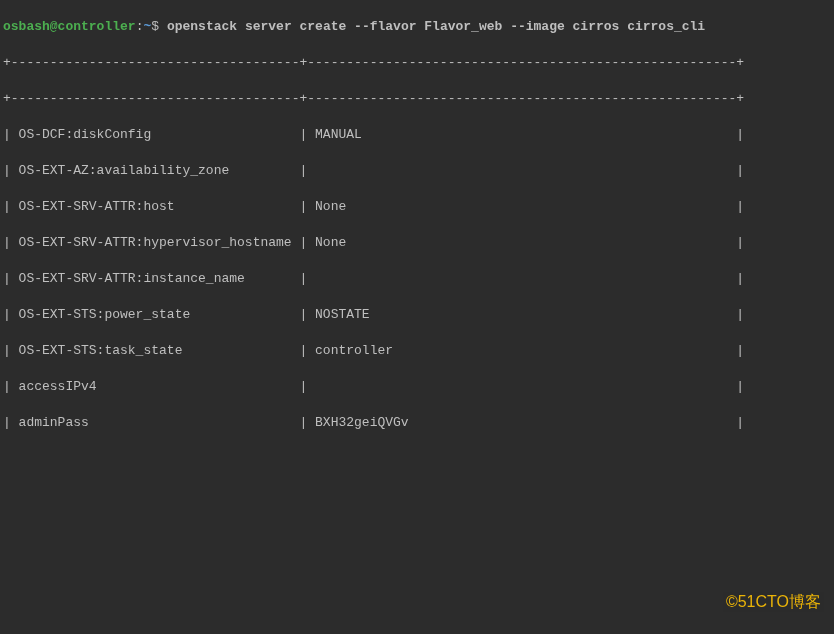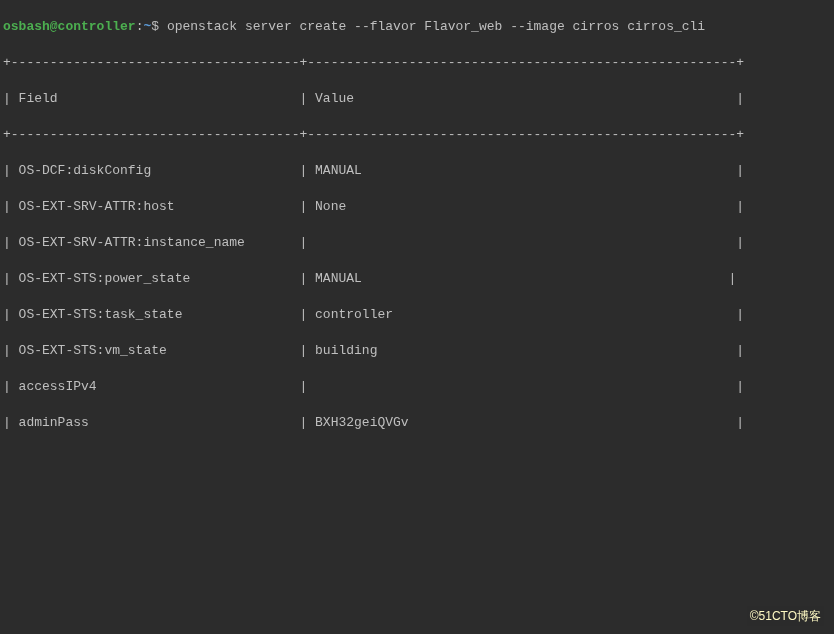--- a/index.html
+++ b/index.html
@@ -33,52 +33,53 @@
     }
     .prompt-path {
       color: #5c9ad6;
       font-weight: bold;
     }
     .prompt-dollar {
       color: #bfbfbf;
     }
     .cmd {
       color: #bfbfbf;
+      font-weight: bold;
     }
     .border-line {
       color: #bfbfbf;
     }
     .l {
       display: block;
     }
     .watermark {
       position: absolute;
-      bottom: 8px;
+      bottom: 22px;
       right: 10px;
-      color: #fef9c3;
+      color: #eab308;
       background-color: rgba(44,44,44,0.6);
-      font-size: 12px;
+      font-size: 16px;
       font-family: sans-serif;
       padding: 1px 3px;
     }
   </style>
 </head>
 <body>
 
 <div class="terminal">
 <span class="l"><span class="prompt-user">osbash@controller</span><span class="prompt-colon">:</span><span class="prompt-path">~</span><span class="prompt-dollar">$</span> <span class="cmd">openstack server create --flavor Flavor_web --image cirros cirros_cli</span></span>
 <span class="l border-line">+-------------------------------------+-------------------------------------------------------+</span>
-<span class="l">| Field                               | Value                                                 |</span>
 <span class="l border-line">+-------------------------------------+-------------------------------------------------------+</span>
 <span class="l">| OS-DCF:diskConfig                   | MANUAL                                                |</span>
+<span class="l">| OS-EXT-AZ:availability_zone         |                                                       |</span>
 <span class="l">| OS-EXT-SRV-ATTR:host                | None                                                  |</span>
+<span class="l">| OS-EXT-SRV-ATTR:hypervisor_hostname | None                                                  |</span>
 <span class="l">| OS-EXT-SRV-ATTR:instance_name       |                                                       |</span>
-<span class="l">| OS-EXT-STS:power_state              | MANUAL                                               |</span>
+<span class="l">| OS-EXT-STS:power_state              | NOSTATE                                               |</span>
 <span class="l">| OS-EXT-STS:task_state               | controller                                            |</span>
-<span class="l">| OS-EXT-STS:vm_state                 | building                                              |</span>
 <span class="l">| accessIPv4                          |                                                       |</span>
 <span class="l">| adminPass                           | BXH32geiQVGv                                          |</span>
 
 
 
 
 
 
 
 

